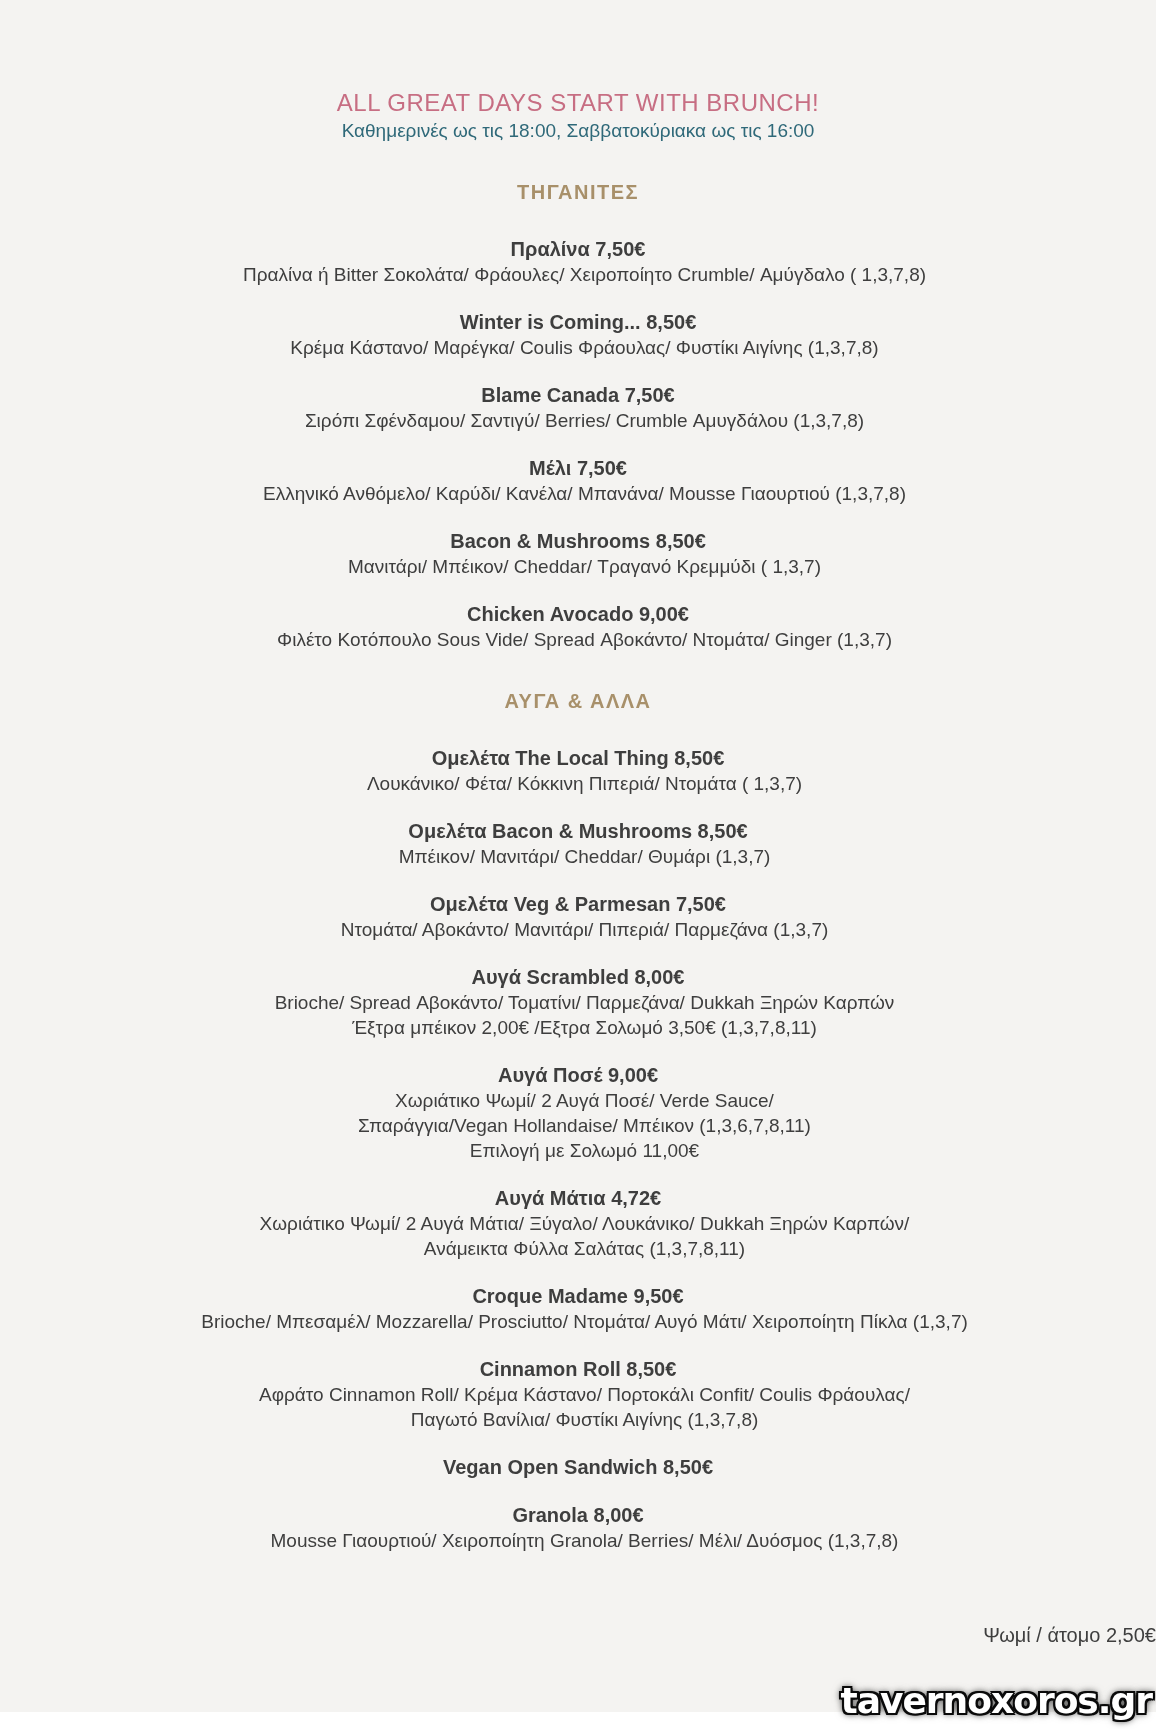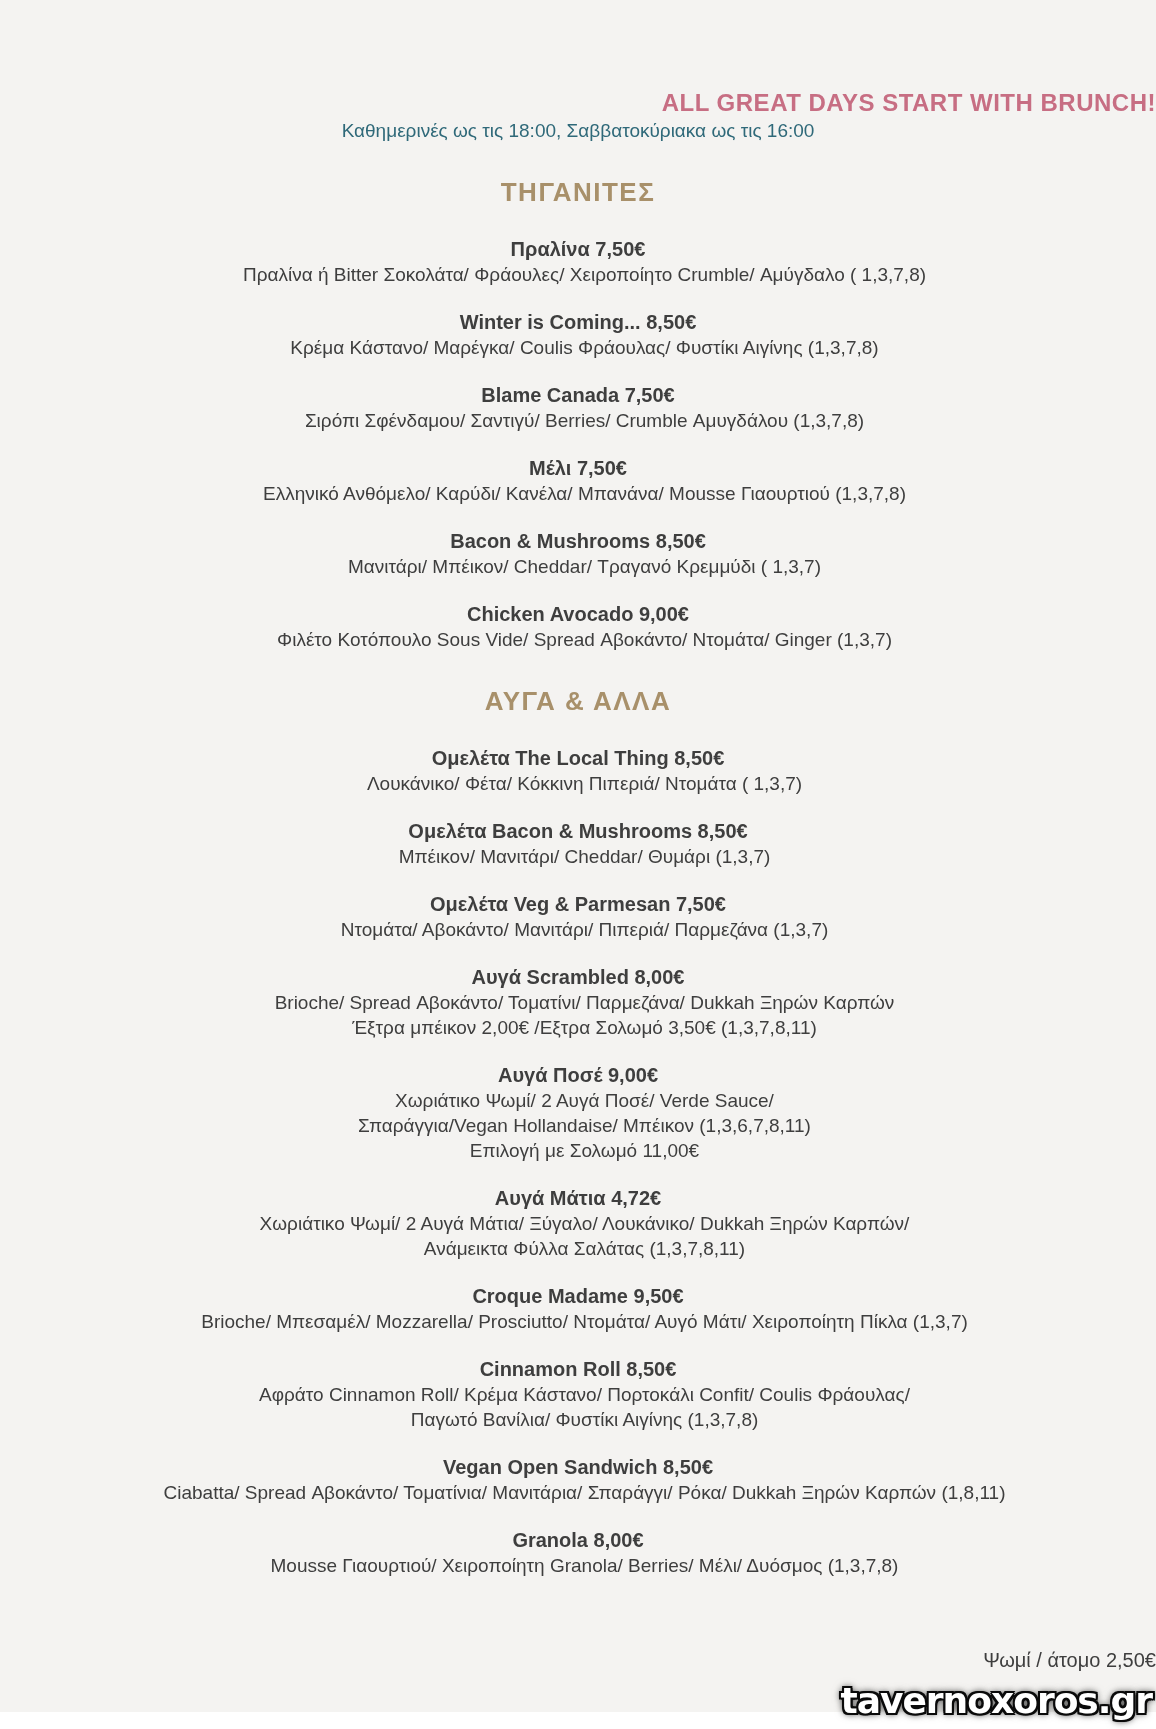--- a/index.html
+++ b/index.html
@@ -19,36 +19,35 @@
     height: 1712px;
     background: var(--bg, #f4f3f1);
     text-align: center;
     box-sizing: border-box;
     padding-top: 90px;
   }
   .menu-title {
     margin: 0;
     font-size: 24px;
     line-height: 26px;
-    font-weight: bold;
+    font-weight: normal;
     letter-spacing: 0.5px;
     color: var(--pink, #c76e83);
-    text-align: right;
   }
   .menu-subtitle {
     margin: 2px 0 0 0;
     font-size: 19px;
     line-height: 26px;
     font-weight: 500;
     color: var(--teal, #2f6979);
   }
   .menu-section { margin: 0; }
   .section-title {
     margin: 35px 0 0 0;
-    font-size: 26px;
+    font-size: 20px;
     line-height: 26px;
     font-weight: bold;
     letter-spacing: 1.5px;
     color: var(--tan, #a8906a);
   }
   .menu-section:not(:first-child) .section-title { margin-top: 36px; }
   .menu-item { margin-top: 23px; }
   .section-items .menu-item:first-child { margin-top: 32px; text-align: center; }
   .item-title {
     margin: 0;
@@ -179,21 +178,20 @@
           </article>
 
   <article class="menu-item">
     <h3 class="item-title">Cinnamon Roll 8,50€</h3>
   <p class="item-line">Αφράτο Cinnamon Roll/ Κρέμα Κάστανο/ Πορτοκάλι Confit/ Coulis Φράουλας/</p>
             <p class="item-line">Παγωτό Βανίλια/ Φυστίκι Αιγίνης (1,3,7,8)</p>
           </article>
 
   <article class="menu-item">
     <h3 class="item-title">Vegan Open Sandwich 8,50€</h3>
-  <p class="item-line">Ciabatta/ Spread Αβοκάντο/ Τοματίνια/ Μανιτάρια/ Σπαράγγι/ Ρόκα/ Dukkah Ξηρών Καρπών (1,8,11)</p>
           </article>
 
   <article class="menu-item">
     <h3 class="item-title">Granola 8,00€</h3>
   <p class="item-line">Mousse Γιαουρτιού/ Χειροποίητη Granola/ Berries/ Μέλι/ Δυόσμος (1,3,7,8)</p>
           </article>
 </div>
   </section>
 </main>
 

